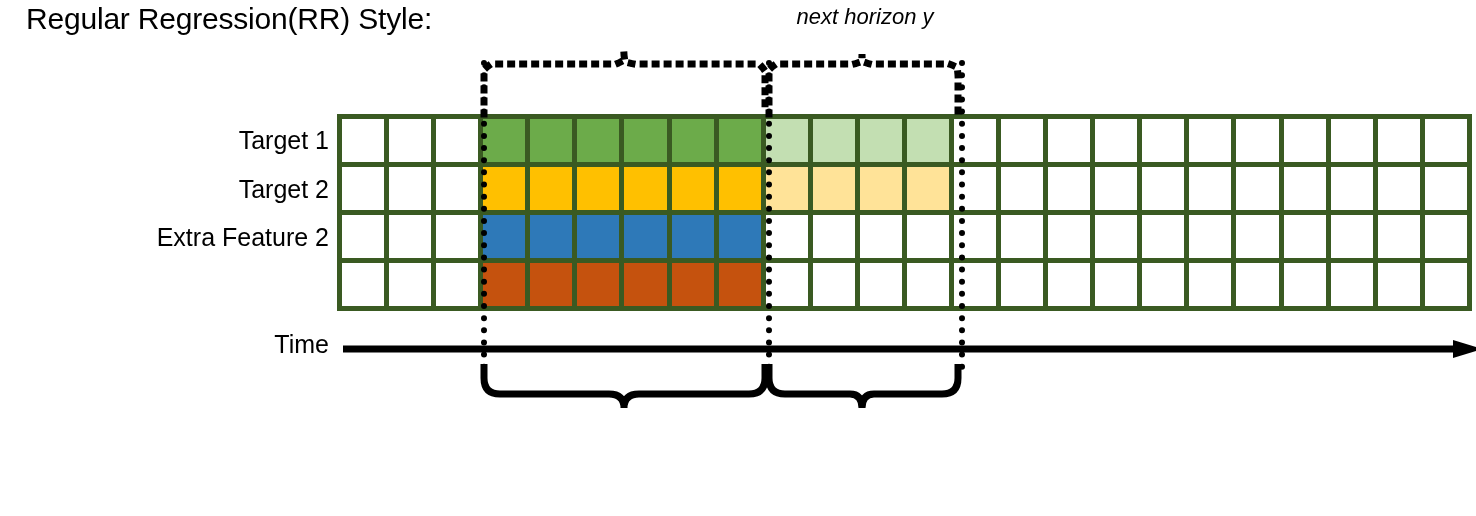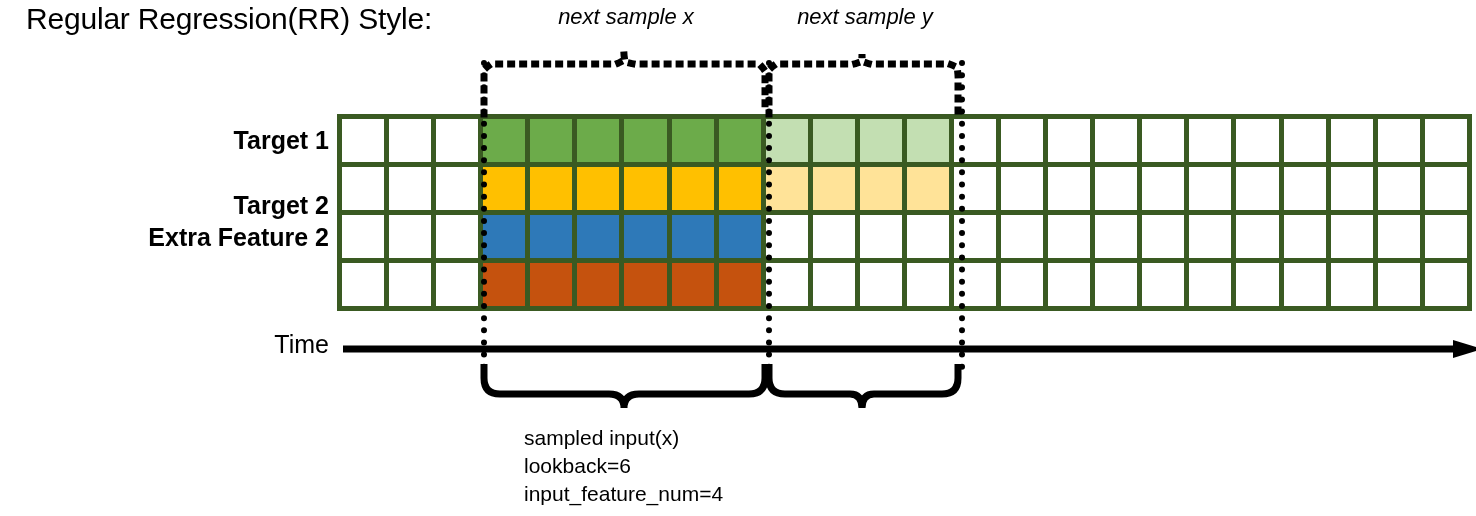--- a/index.html
+++ b/index.html
@@ -26,21 +26,21 @@
     color: #000000;
     white-space: nowrap;
     letter-spacing: -0.2px;
   }
 
   
   .row-label {
     position: absolute;
     right: 1163px;           
     font-size: 25px;
-    font-weight: bold;
+    font-weight: normal;
     color: #000000;
     white-space: nowrap;
     text-align: right;
     line-height: 1;
   }
 
   #time-label {
     position: absolute;
     right: 1163px;
     top: 330px;
@@ -123,21 +123,21 @@
   .bottom-note div { display: block; }
 </style>
 </head>
 <body>
 
 <div id="stage">
 
   <div id="title">Regular Regression(RR) Style:</div>
 
   <div class="row-label" style="top:128px;">Target 1</div>
-  <div class="row-label" style="top:193px;">Target 2</div>
+  <div class="row-label" style="top:177px;">Target 2</div>
   <div class="row-label" style="top:225px;">Extra Feature 2</div>
   <div id="time-label">Time</div>
 
   <div id="grid">
       <div class="grid-row">
         <div class="cell "></div>
         <div class="cell "></div>
         <div class="cell "></div>
         <div class="cell green"></div>
         <div class="cell green"></div>
@@ -251,31 +251,25 @@
   <div class="vline" style="left:943px; top:60px; height:310px;"></div>
 
   <svg class="brace-svg" style="left:465px; top:46px; width:290px; height:70px;" viewBox="0 0 290 70">
     <path d="M 3 68 L 3 30 Q 3 18 15 18 L 131 18 Q 143 18 143 8 Q 143 18 155 18 L 272 18 Q 284 18 284 30 L 284 68" fill="none" stroke="#000000" stroke-width="7" stroke-dasharray="1 11" stroke-linecap="square"></path>
   </svg>
 
   <svg class="brace-svg" style="left:750px; top:46px; width:198px; height:70px;" viewBox="0 0 198 70">
     <path d="M 3 68 L 3 30 Q 3 18 15 18 L 86 18 Q 96 18 96 8 Q 96 18 106 18 L 180 18 Q 192 18 192 30 L 192 68" fill="none" stroke="#000000" stroke-width="7" stroke-dasharray="1 11" stroke-linecap="square"></path>
   </svg>
 
-  <div class="top-note" style="left:465px; top:6px; width:290px;">next sample x</div>
-  <div class="top-note" style="left:750px; top:6px; width:198px;">next sample y</div>
+  <div class="top-note" style="left:750px; top:6px; width:198px;">next horizon y</div>
 
   <svg class="brace-svg" style="left:465px; top:364px; width:290px; height:50px;" viewBox="0 0 290 50">
     <path d="M 3 0 L 3 14 Q 3 30 19 30 L 128 30 Q 143 30 143 44 Q 143 30 158 30 L 268 30 Q 284 30 284 14 L 284 0" fill="none" stroke="#000000" stroke-width="7" stroke-linecap="butt"></path>
   </svg>
 
   <svg class="brace-svg" style="left:750px; top:364px; width:198px; height:50px;" viewBox="0 0 198 50">
     <path d="M 3 0 L 3 14 Q 3 30 19 30 L 84 30 Q 96 30 96 44 Q 96 30 108 30 L 176 30 Q 192 30 192 14 L 192 0" fill="none" stroke="#000000" stroke-width="7" stroke-linecap="butt"></path>
   </svg>
 
-  <div class="bottom-note" style="left:508px; top:424px;">
-    <div>sampled input(x)</div>
-    <div>lookback=6</div>
-    <div>input_feature_num=4</div>
-  </div>
 
 
 </div>
 
 </body></html>

